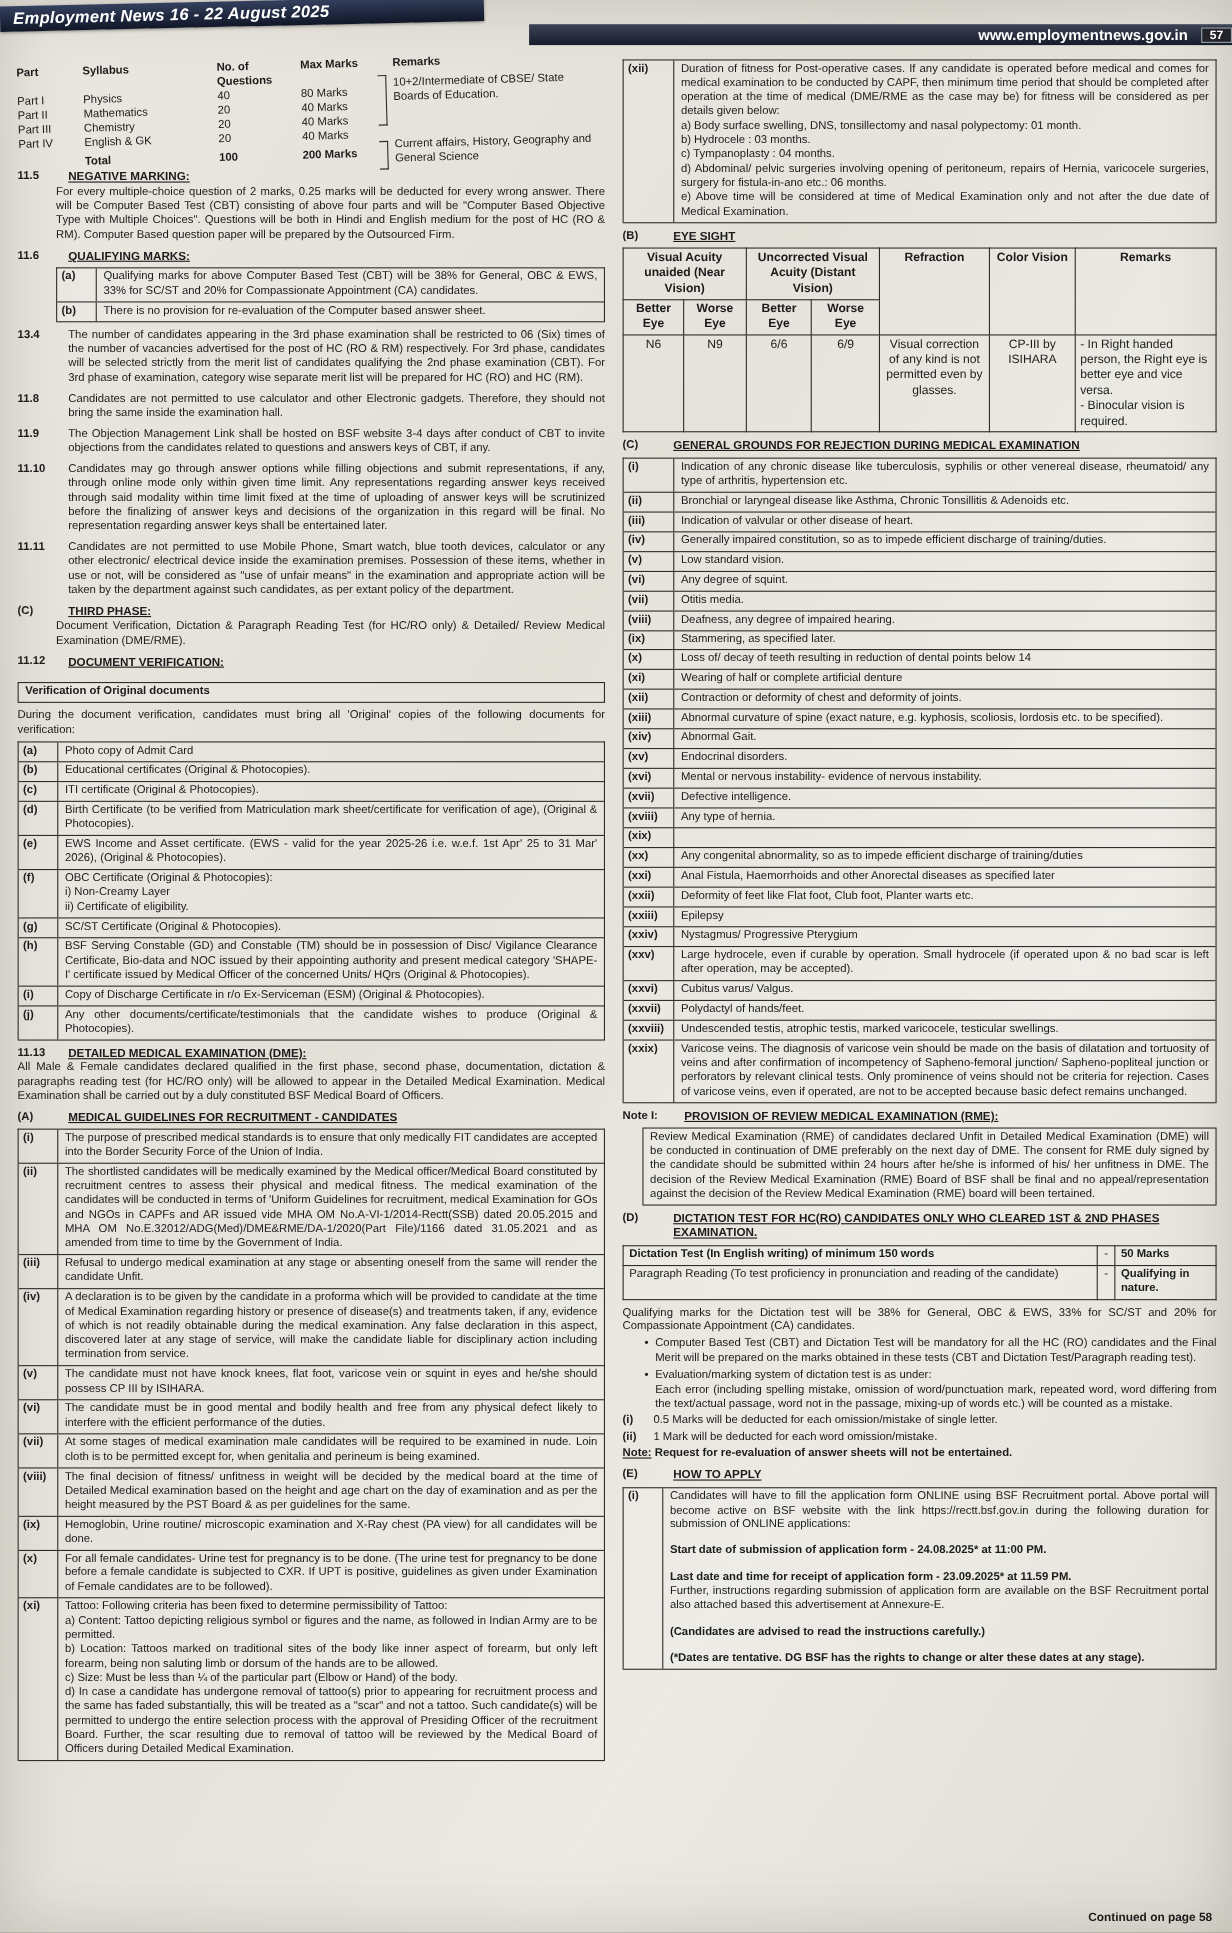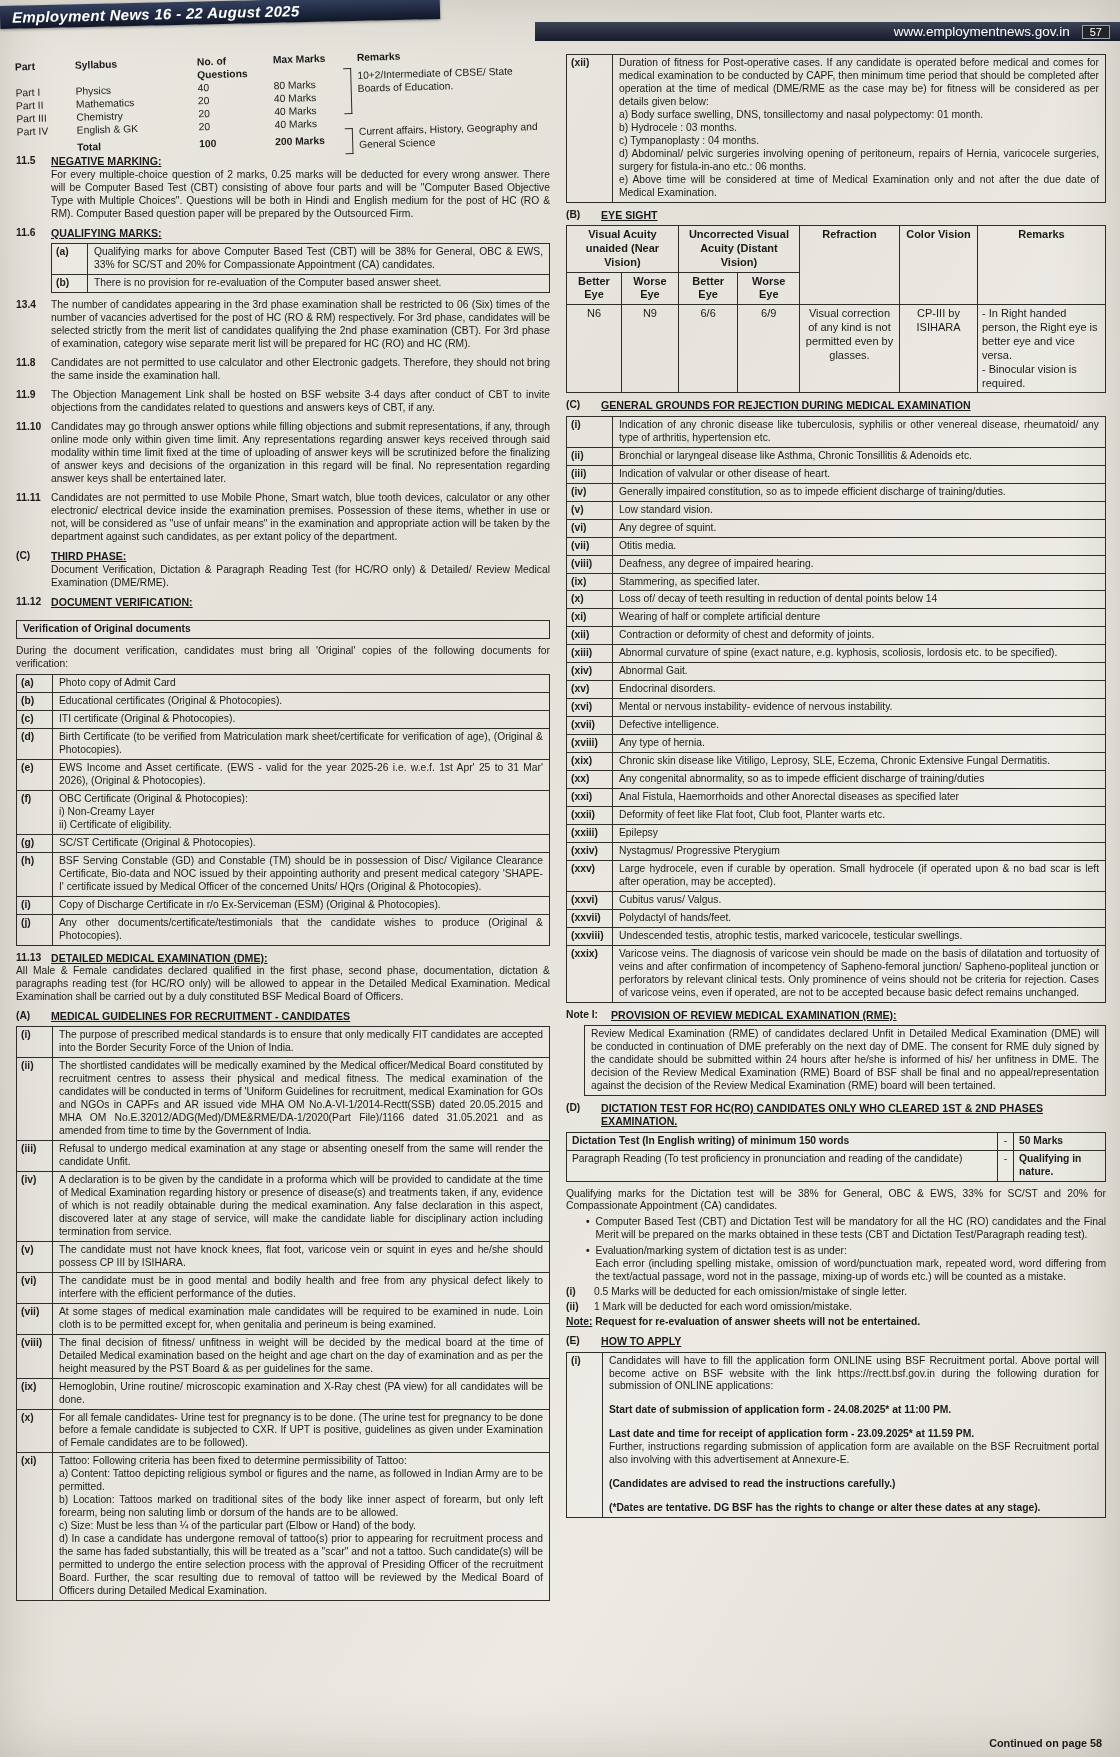--- a/index.html
+++ b/index.html
@@ -7,31 +7,31 @@
   body { width:1120px; font-family:"Liberation Sans", sans-serif; color:#1b1b1b; }
   .page { width:1120px; height:1757px; overflow:hidden; position:relative;
           background:linear-gradient(120deg,#eae7e0 0%,#e3e0d8 40%,#eceae3 70%,#e1ded6 100%);
           box-shadow:inset 0 0 60px rgba(90,85,70,.25); }
   
   .topbar { position:relative; height:48px; }
   .masthead { position:absolute; left:0; top:1px; width:440px; padding:3px 12px;
               background:linear-gradient(#34405e,#101728); color:#fff; font-weight:bold;
               font-style:italic; font-size:15px; letter-spacing:.3px; transform:rotate(-1.3deg);
               box-shadow:0 1px 3px rgba(0,0,0,.4); }
-  .webbar { position:absolute; right:0; top:22px; width:585px; padding:2px 10px;
-            background:linear-gradient(#3d4455,#161c2b); color:#fff; font-weight:normal;
+  .webbar { position:absolute; right:0; top:22px; width:639px; padding:2px 0;
+            background:linear-gradient(#3d4455,#161c2b); color:#fff; font-weight:bold;
             font-size:13.5px; display:flex; justify-content:flex-end; align-items:center; gap:12px; }
   .pagenum { background:#23242a; border:1px solid #9aa0ad; padding:0 7px; font-size:11px; }
   
   .columns { display:flex; gap:16px; padding:4px 14px 0 16px; }
   .col { font-size:10.3px; line-height:1.26; }
   .col.left  { flex:0 0 534px; }
   .col.right { flex:1; min-width:0; }
   
-  .numrow { display:flex; gap:5px; margin-top:6px; }
+  .numrow { display:flex; gap:16px; margin-top:6px; }
   .num { min-width:30px; font-weight:bold; flex:none; }
   .sechead { font-weight:bold; text-decoration:underline; font-size:10.6px; }
   .body-ind { margin-left:35px; margin-top:1px; text-align:justify; }
   .ml { white-space:pre-line; }
   .boxtable { border:1.4px solid #2e2d2a; border-bottom:none; margin-top:3px; background:rgba(255,255,255,.12); }
   .item-row { display:flex; border-bottom:1.4px solid #2e2d2a; }
   .item-label { flex:none; width:36px; padding:2px 4px; border-right:1.4px solid #2e2d2a; font-weight:bold; }
   .item-label.wide { width:46px; }
   .item-text { flex:1; padding:2px 6px; text-align:justify; }
   .singlebox { border:1.4px solid #2e2d2a; padding:2px 6px; margin-top:3px; background:rgba(255,255,255,.12); }
@@ -418,21 +418,20 @@
           <div class="item-row">
           <div class="item-label wide">(xvii)</div>
           <div class="item-text">Defective intelligence.</div>
         </div>
           <div class="item-row">
           <div class="item-label wide">(xviii)</div>
           <div class="item-text">Any type of hernia.</div>
         </div>
           <div class="item-row">
           <div class="item-label wide">(xix)</div>
-          <div class="item-text">Chronic skin disease like Vitiligo, Leprosy, SLE, Eczema, Chronic Extensive Fungal Dermatitis.</div>
         </div>
           <div class="item-row">
           <div class="item-label wide">(xx)</div>
           <div class="item-text">Any congenital abnormality, so as to impede efficient discharge of training/duties</div>
         </div>
           <div class="item-row">
           <div class="item-label wide">(xxi)</div>
           <div class="item-text">Anal Fistula, Haemorrhoids and other Anorectal diseases as specified later</div>
         </div>
           <div class="item-row">
@@ -522,21 +521,21 @@
         <span class="num">(E)</span>
         <span class="sechead">HOW TO APPLY</span>
       </div>
       <div class="boxtable">
         <div class="item-row">
           <div class="item-label">(i)</div>
           <div class="item-text">
             <div class="just">Candidates will have to fill the application form ONLINE using BSF Recruitment portal. Above portal will become active on BSF website with the link https://rectt.bsf.gov.in during the following duration for submission of ONLINE applications:</div>
             <div class="b">Start date of submission of application form - 24.08.2025* at 11:00 PM.</div>
             <div class="b">Last date and time for receipt of application form - 23.09.2025* at 11.59 PM.</div>
-            <div class="just">Further, instructions regarding submission of application form are available on the BSF Recruitment portal also involving with this advertisement at Annexure-E.</div>
+            <div class="just">Further, instructions regarding submission of application form are available on the BSF Recruitment portal also attached based this advertisement at Annexure-E.</div>
             <div class="b">(Candidates are advised to read the instructions carefully.)</div>
             <div class="b">(*Dates are tentative. DG BSF has the rights to change or alter these dates at any stage).</div>
           </div>
         </div>
       </div>
 
     </div>
   </div>
 
   <div class="footer-cont">Continued on page 58</div>

